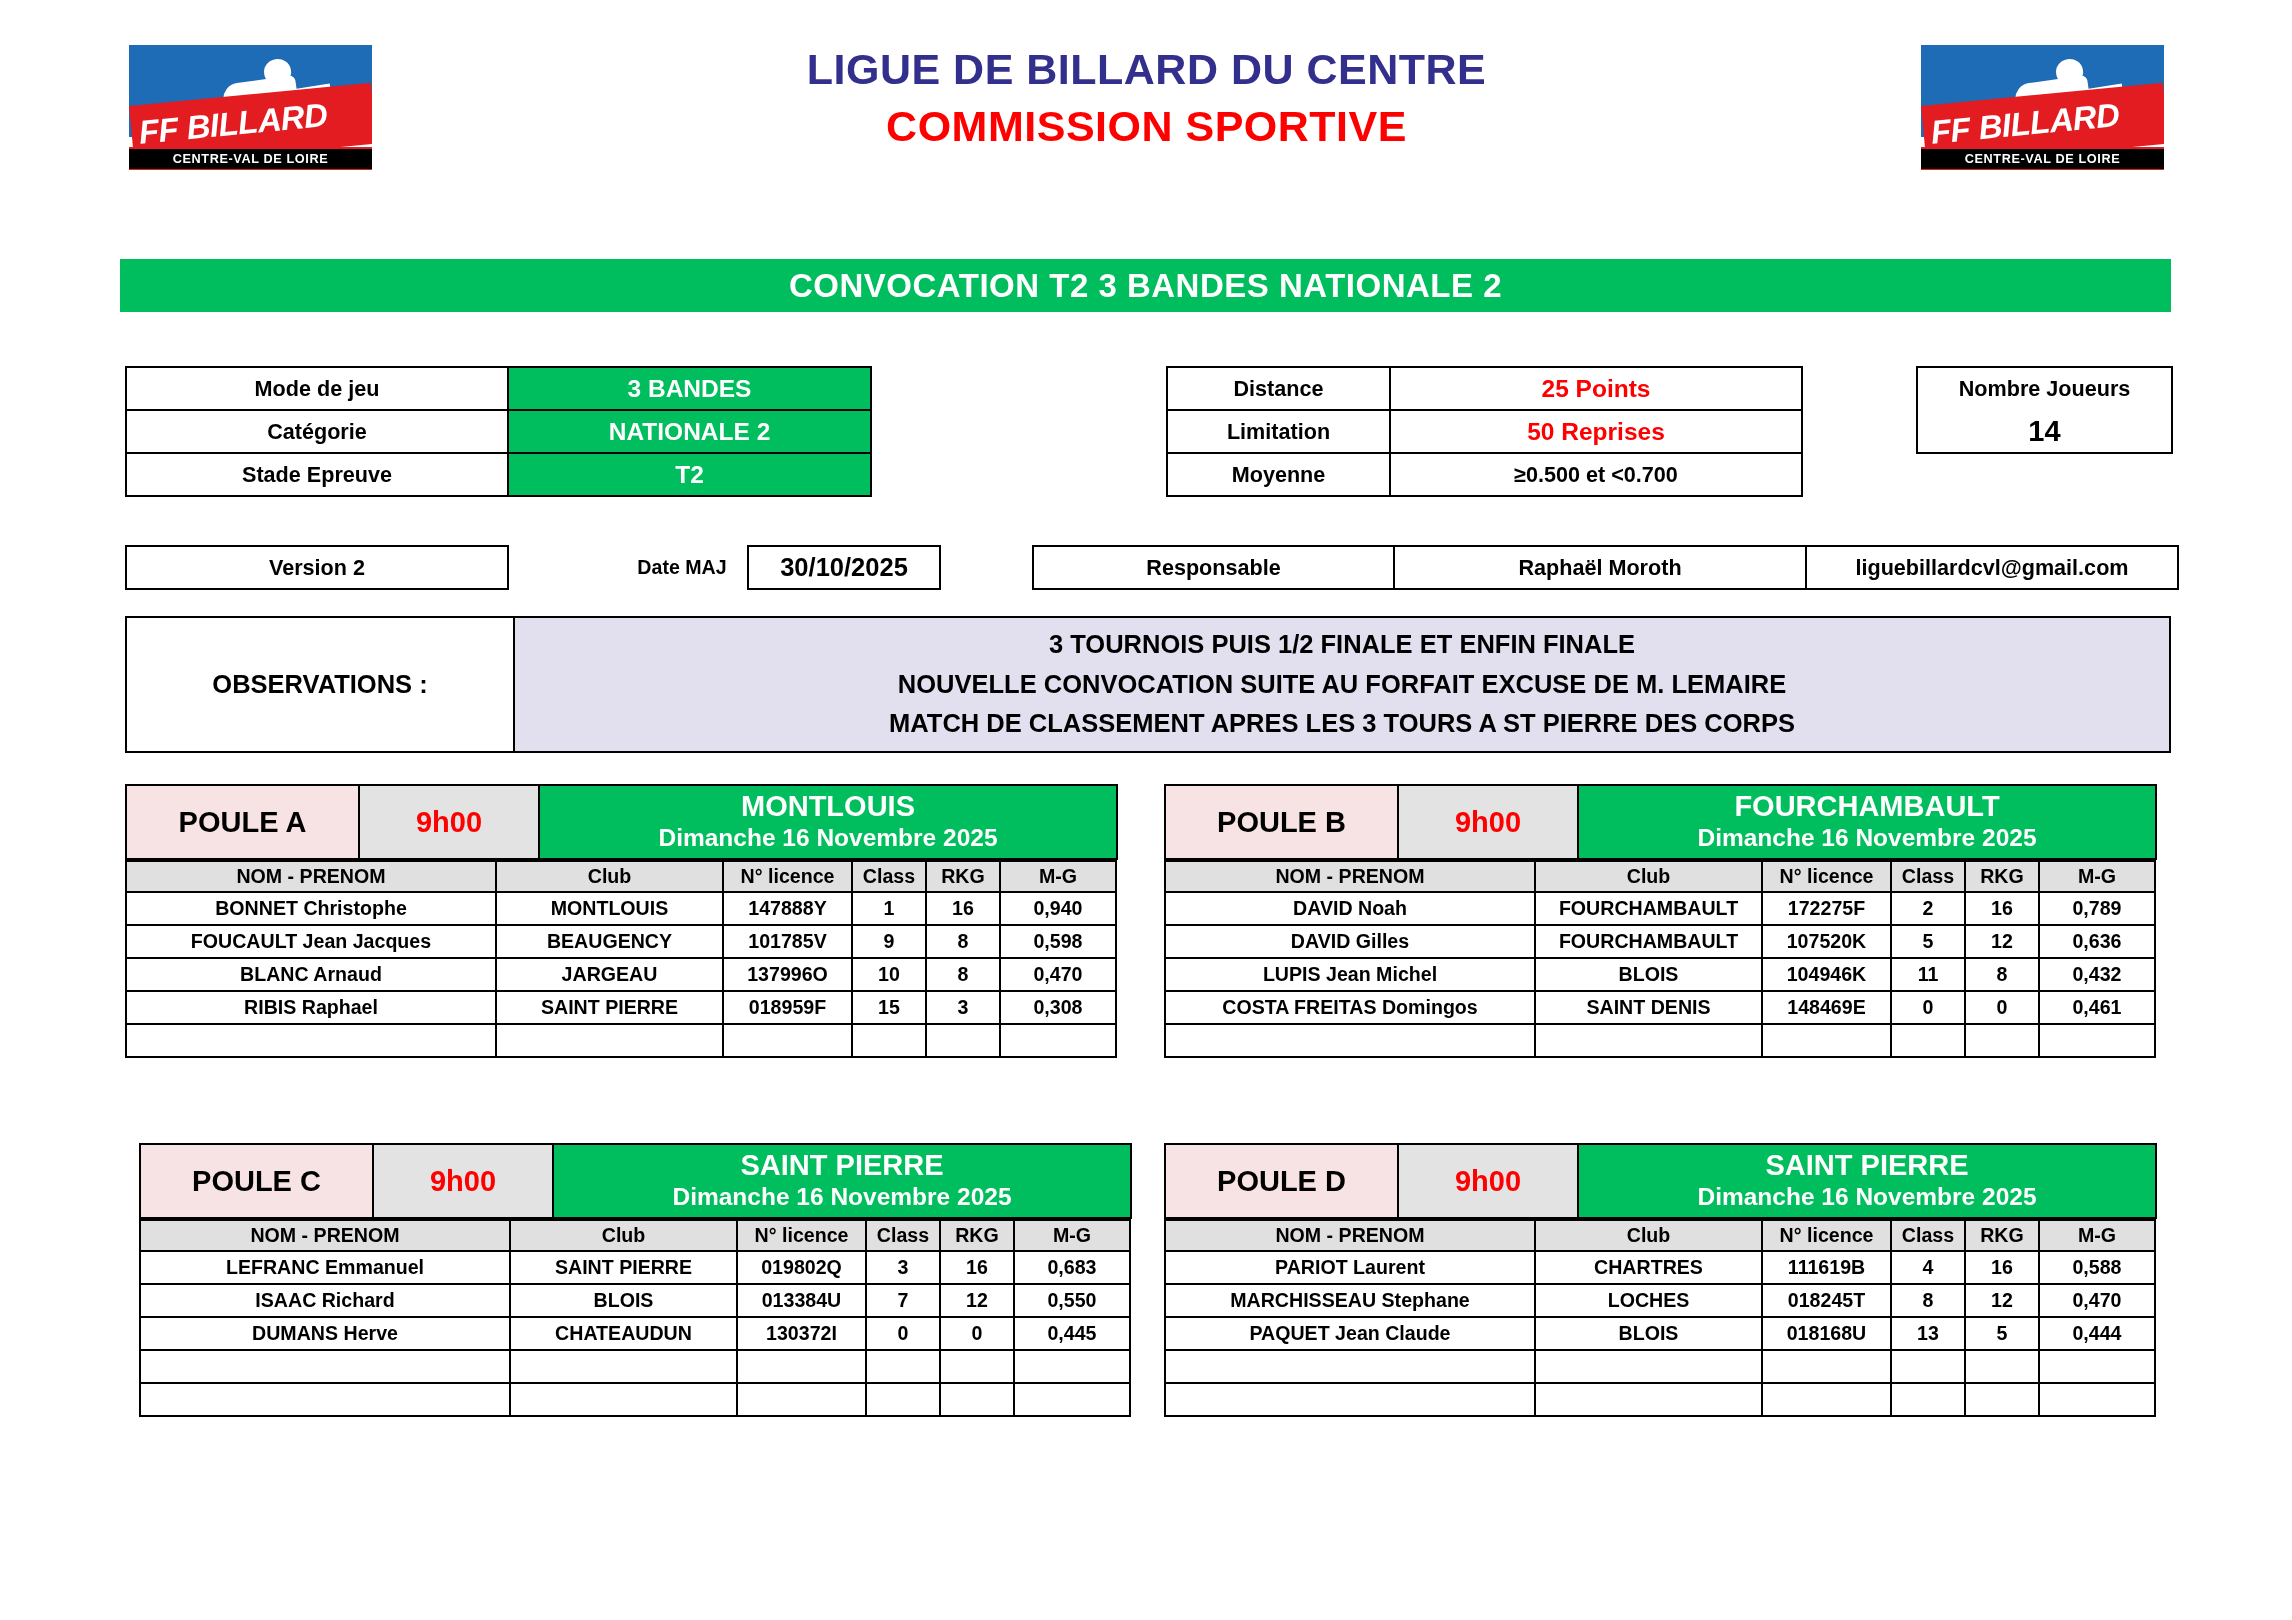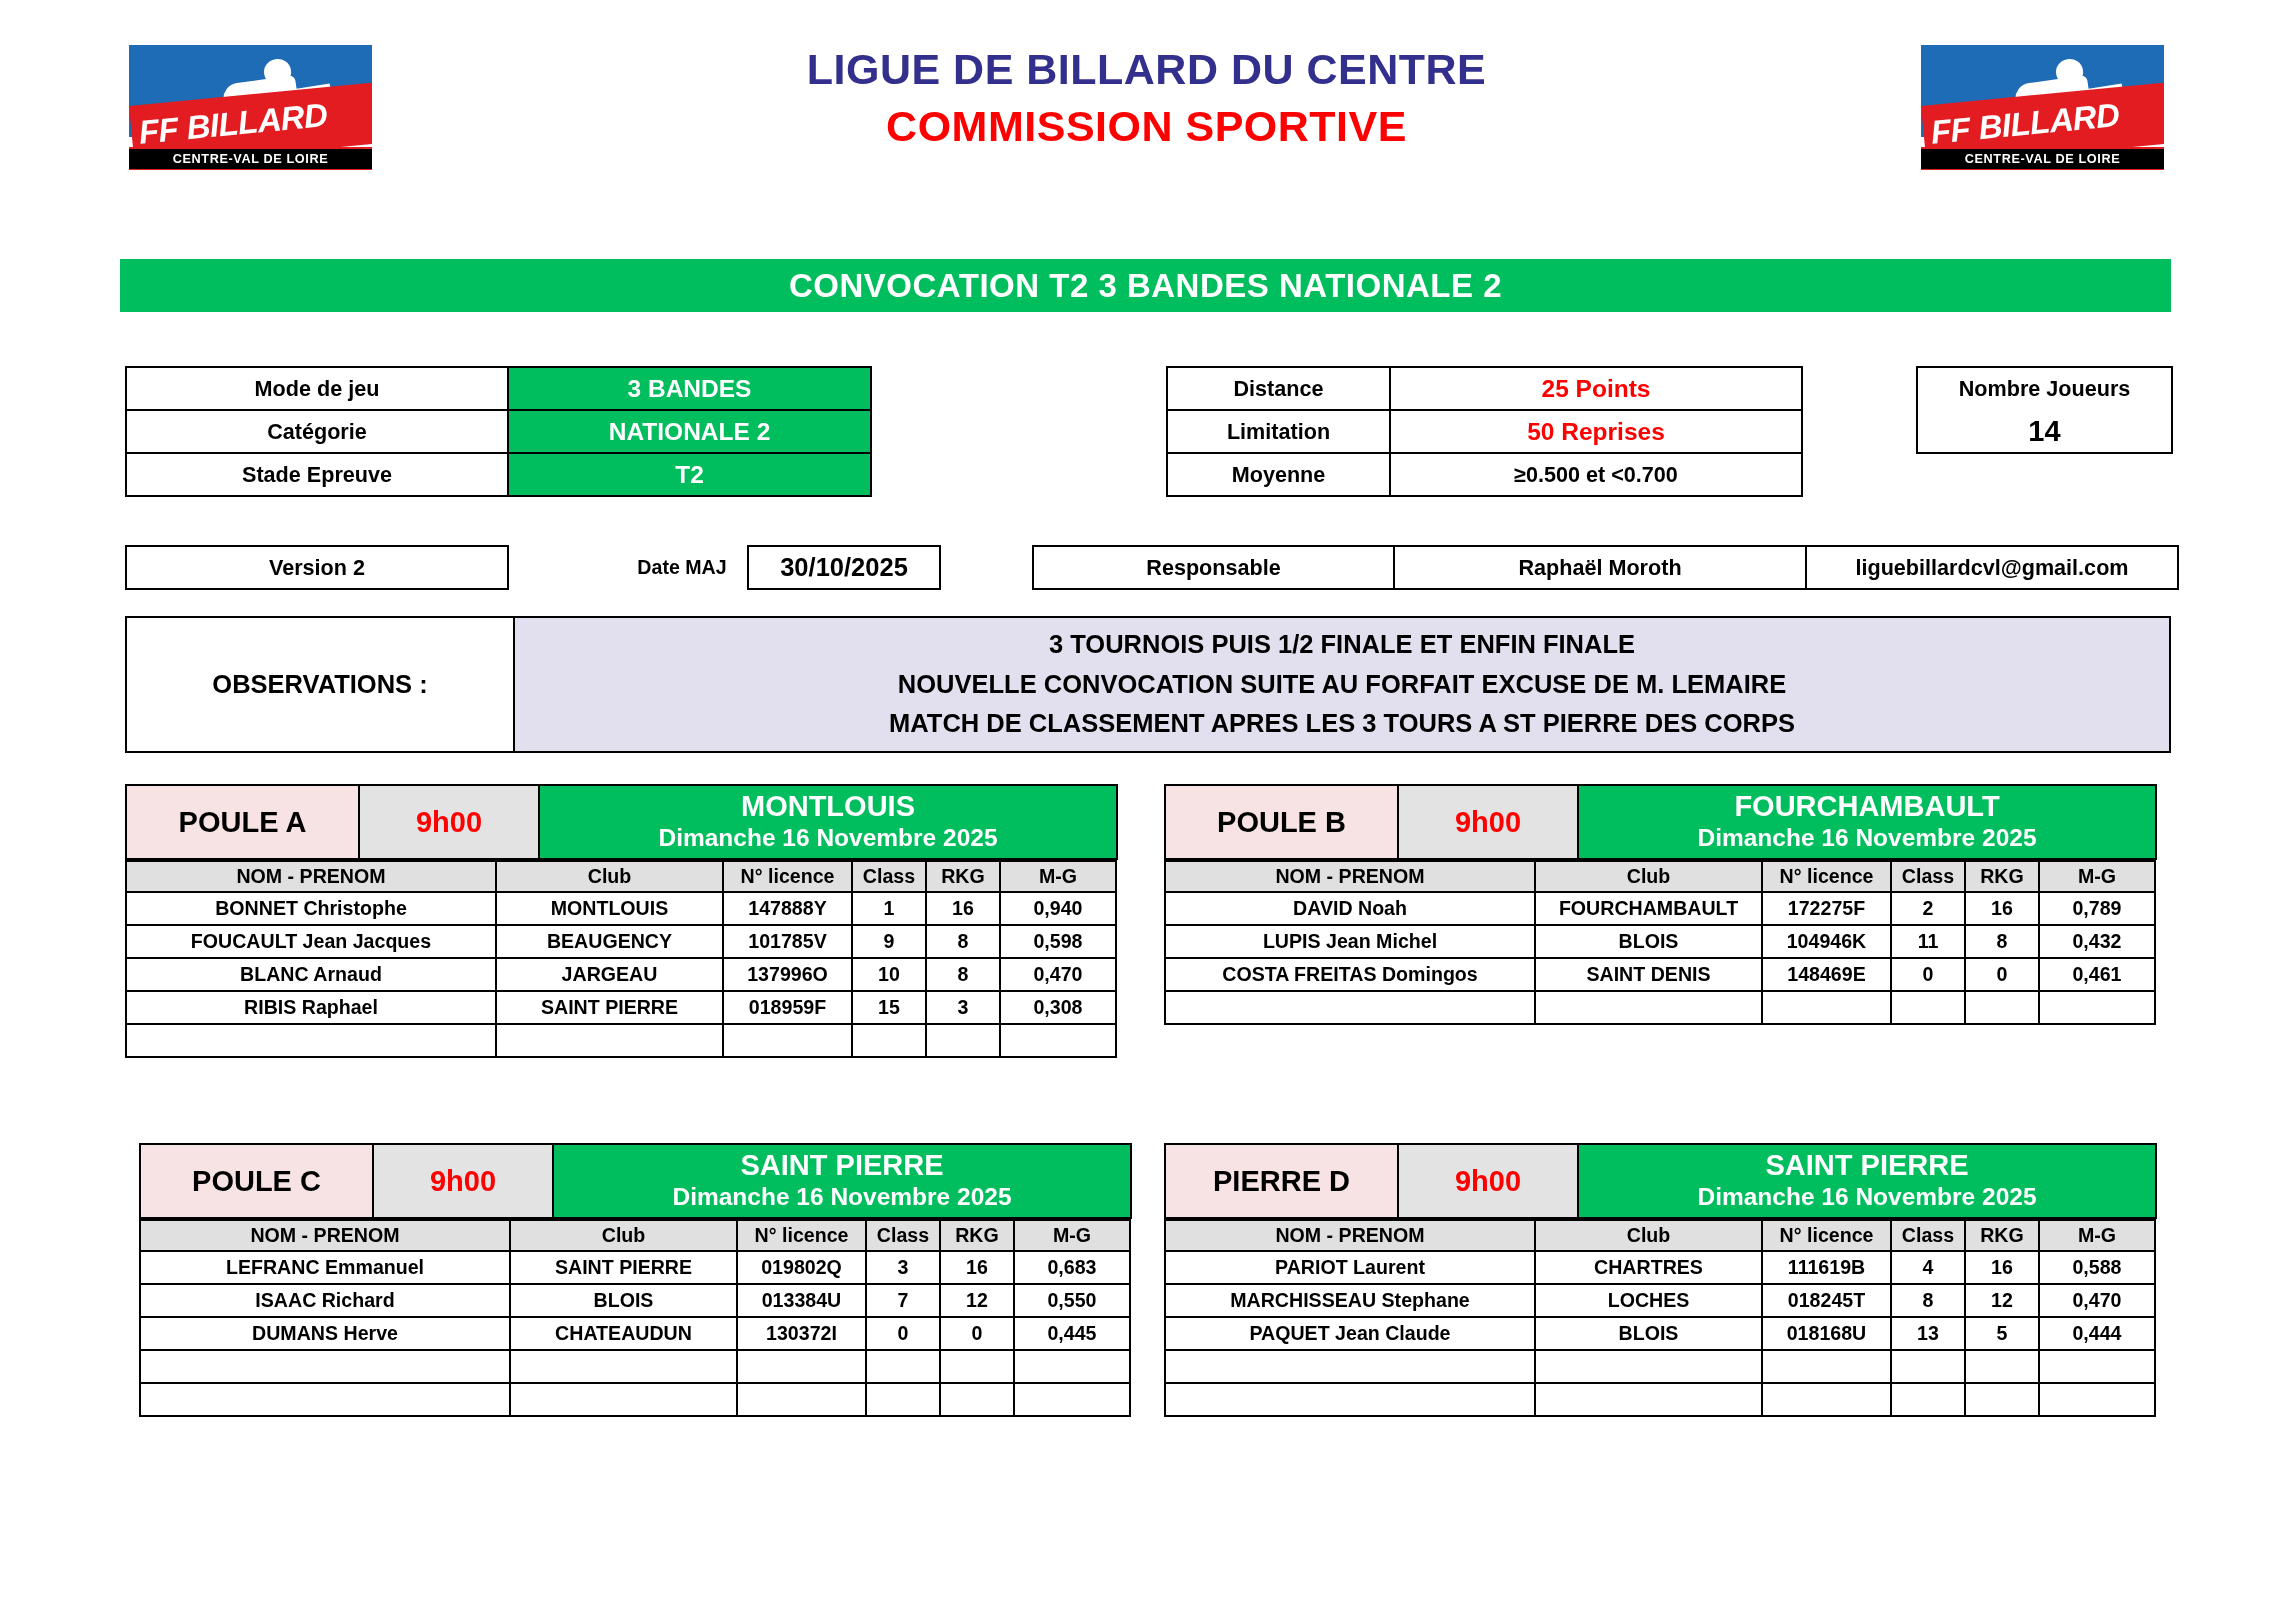--- a/index.html
+++ b/index.html
@@ -436,20 +436,28 @@
           </tr>
           <tr class="">
             <td class="c-nom">DAVID Noah</td>
             <td class="c-club">FOURCHAMBAULT</td>
             <td class="c-lic">172275F</td>
             <td class="c-class">2</td>
             <td class="c-rkg">16</td>
             <td class="c-mg">0,789</td>
           </tr>
           <tr class="">
+            <td class="c-nom">DAVID Gilles</td>
+            <td class="c-club">FOURCHAMBAULT</td>
+            <td class="c-lic">107520K</td>
+            <td class="c-class">5</td>
+            <td class="c-rkg">12</td>
+            <td class="c-mg">0,636</td>
+          </tr>
+          <tr class="">
             <td class="c-nom">LUPIS Jean Michel</td>
             <td class="c-club">BLOIS</td>
             <td class="c-lic">104946K</td>
             <td class="c-class">11</td>
             <td class="c-rkg">8</td>
             <td class="c-mg">0,432</td>
           </tr>
           <tr class="">
             <td class="c-nom">COSTA FREITAS Domingos</td>
             <td class="c-club">SAINT DENIS</td>
@@ -532,21 +540,21 @@
             <td class="c-rkg"></td>
             <td class="c-mg"></td>
           </tr>
         </tbody>
       </table>
     </div>
   <div class="poule" id="poule-d">
       <table class="poule-head">
         <tbody>
           <tr>
-            <td class="ph-name">PIERRE D</td>
+            <td class="ph-name">POULE D</td>
             <td class="ph-time">9h00</td>
             <td class="ph-venue">
               <div class="v1">SAINT PIERRE</div>
               <div class="v2">Dimanche 16 Novembre 2025</div>
             </td>
           </tr>
         </tbody>
       </table>
       <table class="poule-table">
         <tbody>

